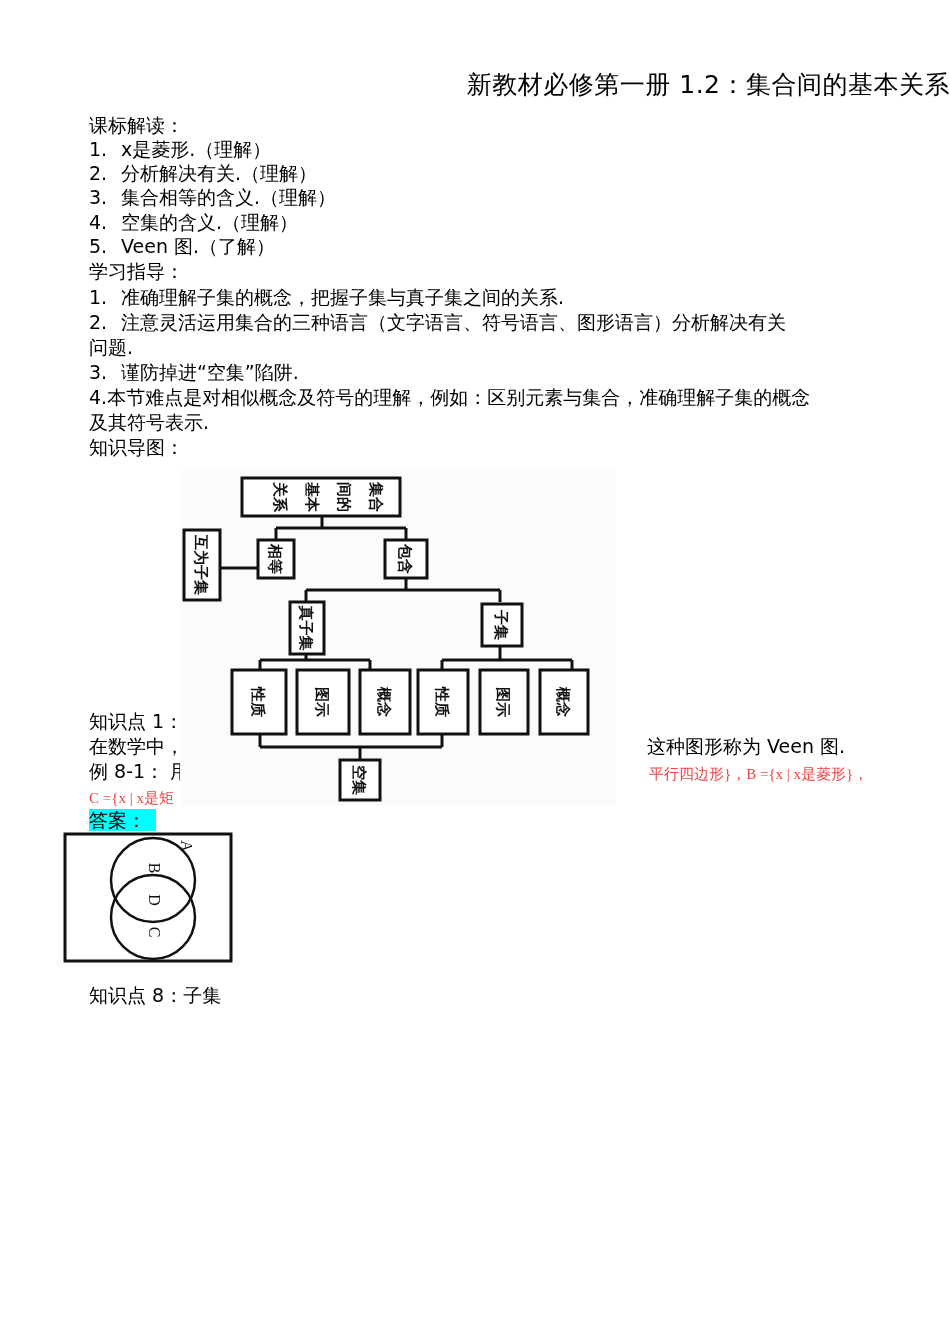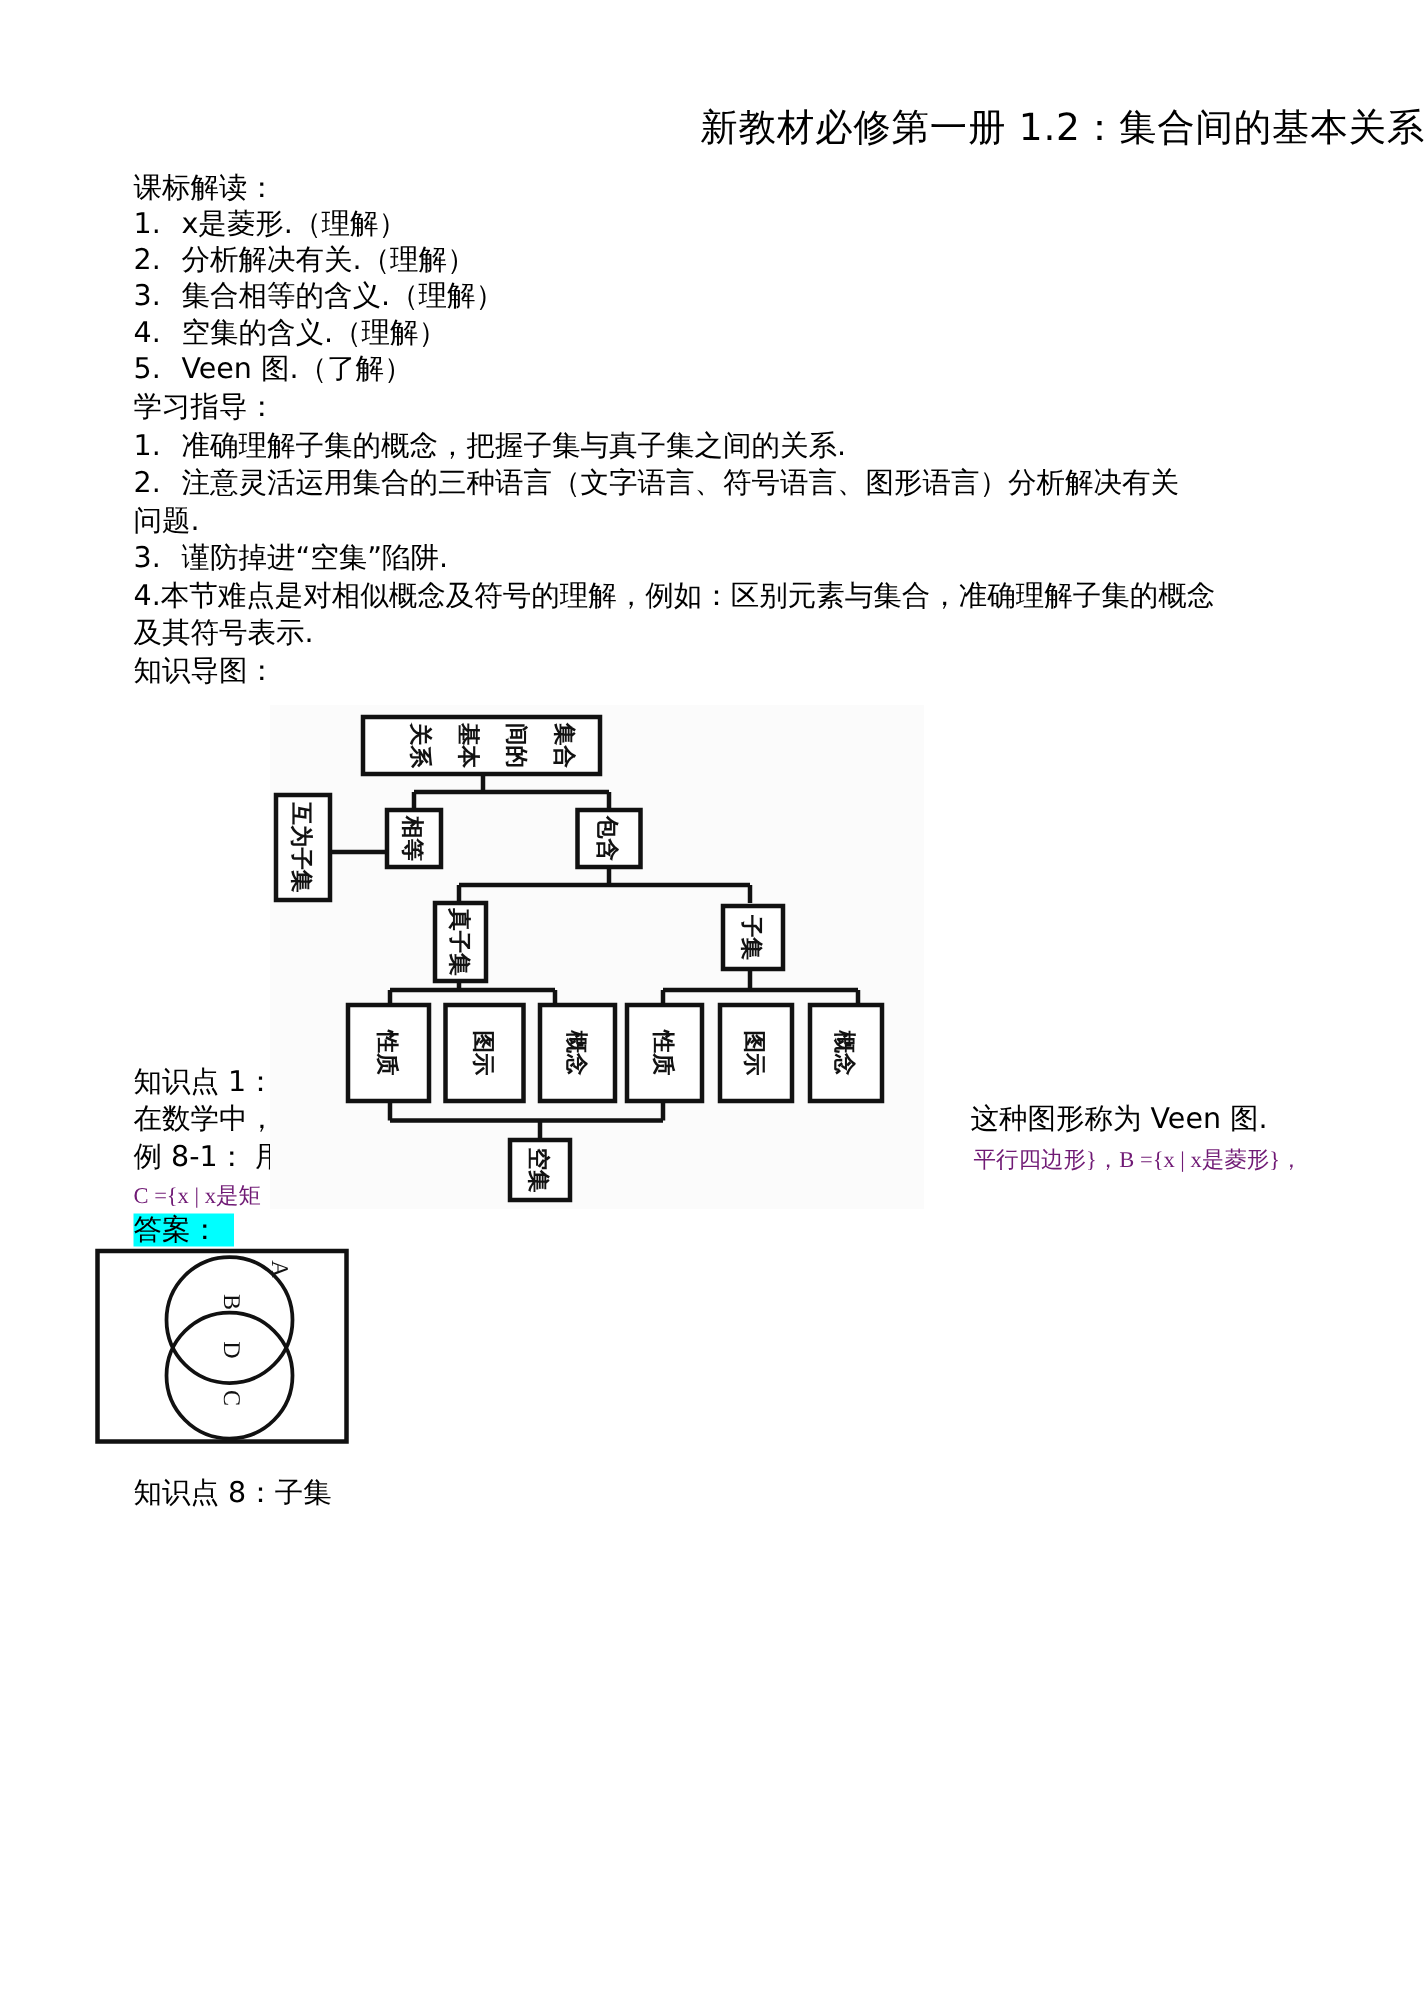--- a/index.html
+++ b/index.html
@@ -3,21 +3,21 @@
   <meta charset="utf-8">
   <style>
     html, body { margin: 0; padding: 0; background: #ffffff; }
     body { width: 950px; height: 1344px; position: relative; overflow: hidden;
            font-family: "DejaVu Sans", "Liberation Sans", sans-serif; color: #000; }
     .page { position: absolute; left: 0; top: 0; width: 950px; height: 1344px; background: #fff; }
     .title { position: absolute; left: 0; width: 950px; top: 68px; text-align: right;
              font-size: 25px; line-height: 34px; letter-spacing: 0.5px; }
     .line { position: absolute; left: 59px; font-size: 19px; line-height: 24px; white-space: nowrap; margin-left: 30px; }
     .line .num { display: inline-block; width: 32px; }
-    .math { font-family: "Liberation Serif", "DejaVu Serif", serif; font-size: 15px; color: #701a75; }
+    .math { font-family: "Liberation Serif", "DejaVu Serif", serif; font-size: 15px; color: #ef4444; }
     .hl { background: #00ffff; padding-right: 10px; }
     
     .diagram { position: absolute; left: 180px; top: 470px; width: 436px; height: 336px;
                background: #fbfbfb; }
     .diagram svg { width: 436px; height: 336px; display: block; }
     .venn { position: absolute; left: 62px; top: 832px; width: 172px; height: 132px; background: #fff; }
     .venn svg { display: block; }
   </style>
 </head>
 <body>

